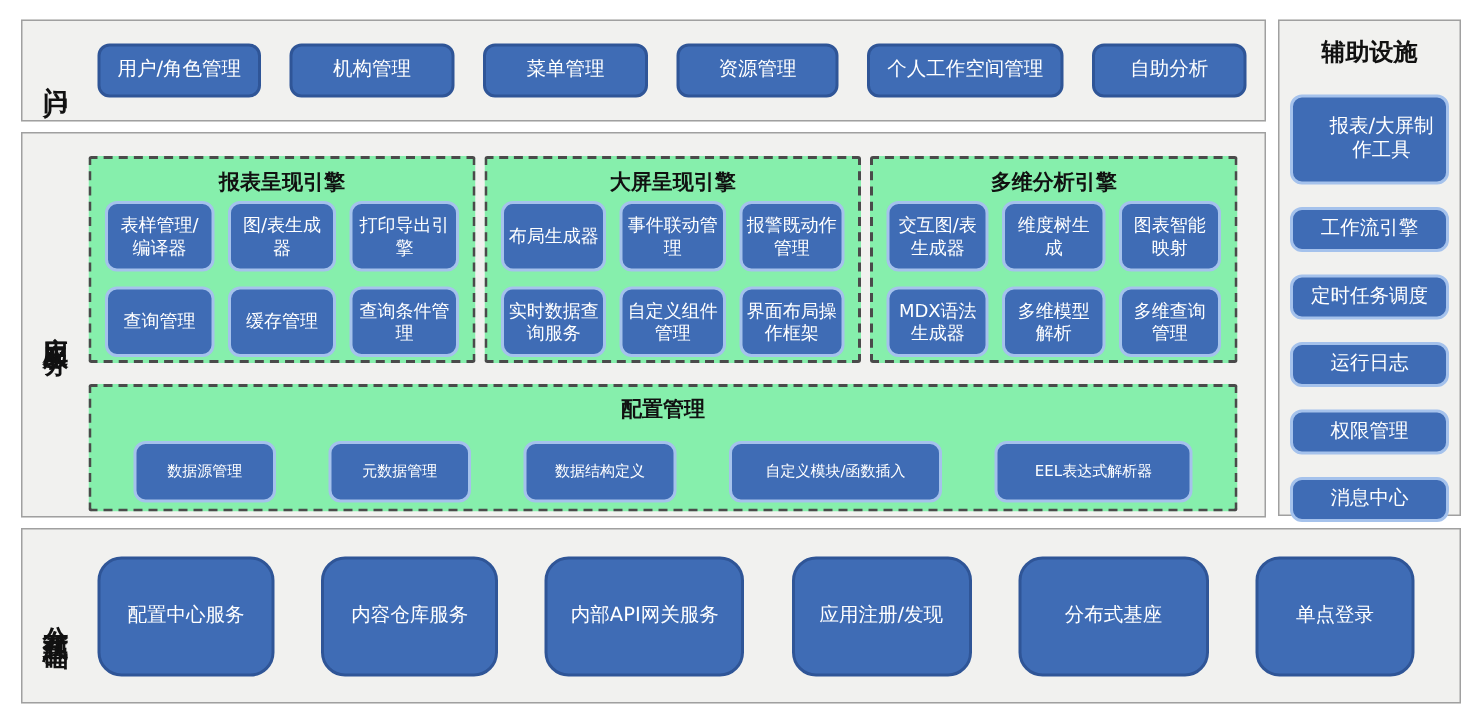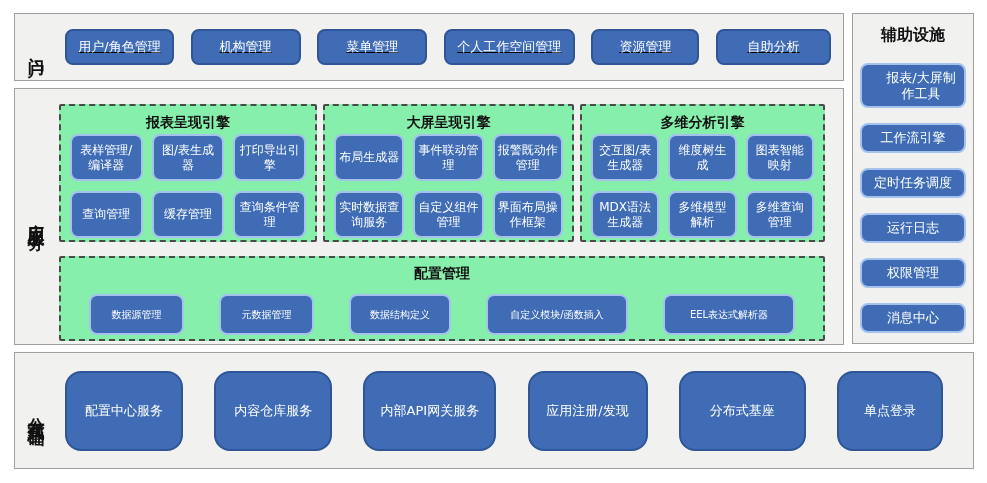--- a/index.html
+++ b/index.html
@@ -40,21 +40,21 @@
     justify-content: center;
     text-align: center;
     font-size: 13px;
     line-height: 1.2;
     word-break: break-all;
     padding: 2px 5px;
   }
   .node.light { border-color: #a5c2ec; }
   
   #portal-box { left: 14px; top: 13px; width: 830px; height: 68px; display: flex; }
-  .portal-items { flex: 1; display: flex; align-items: center; justify-content: space-between; padding: 0 12px 0 6px; text-decoration: underline; }
+  .portal-items { flex: 1; display: flex; align-items: center; justify-content: space-between; padding: 0 12px 0 6px; }
   .portal-items .node { height: 36px; }
   
   #app-box { left: 14px; top: 88px; width: 830px; height: 257px; display: flex; }
   .app-main { flex: 1; padding: 15px 8px 0 0; display: flex; flex-direction: column; }
   .engines-row { display: flex; gap: 6px; }
   .panel {
     background: #86efac;
     border: 2px dashed #4a4a4a;
     border-radius: 2px;
   }
@@ -69,34 +69,34 @@
   .config-row { display: flex; align-items: center; justify-content: space-between; margin-top: 9px; }
   .config-row .node { height: 41px; font-size: 10px; text-align: center; }
   
   #dist-box { left: 14px; top: 352px; width: 960px; height: 117px; display: flex; }
   .dist-items { flex: 1; display: flex; align-items: center; justify-content: space-between; padding: 0 30px 0 6px; }
   .dist-items .node { height: 80px; border-radius: 16px; }
   
   #aux-box { left: 852px; top: 13px; width: 122px; height: 331px; padding: 9px 8px 0 8px; display: flex; flex-direction: column; align-items: center; gap: 15px; }
   .aux-title { font-size: 16px; font-weight: bold; color: #111; height: 23px; line-height: 23px; margin-bottom: 2px; }
   #aux-box .node { width: 106px; height: 30px; flex: 0 0 auto; }
-  #aux-box .node.tall { height: 45px; padding-left: 21px; }
+  #aux-box .node.tall { height: 60px; padding-left: 21px; }
 </style>
 </head>
 <body>
 
 <div class="box" id="portal-box">
   <div class="vlabel">门户</div>
   <div class="portal-items">
     <div class="node" style="width:109px">用户/角色管理</div>
     <div class="node" style="width:110px">机构管理</div>
     <div class="node" style="width:110px">菜单管理</div>
+    <div class="node" style="width:108px">资源管理</div>
     <div class="node" style="width:131px">个人工作空间管理</div>
-    <div class="node" style="width:108px">资源管理</div>
-    <div class="node" style="width:115px">自助分析</div>
+    <div class="node" style="width:103px">自助分析</div>
   </div>
 </div>
 
 <div class="box" id="app-box">
   <div class="vlabel">应用服务</div>
   <div class="app-main">
     <div class="engines-row">
 
       <div class="panel engine-panel">
         <div class="panel-title">报表呈现引擎</div>

